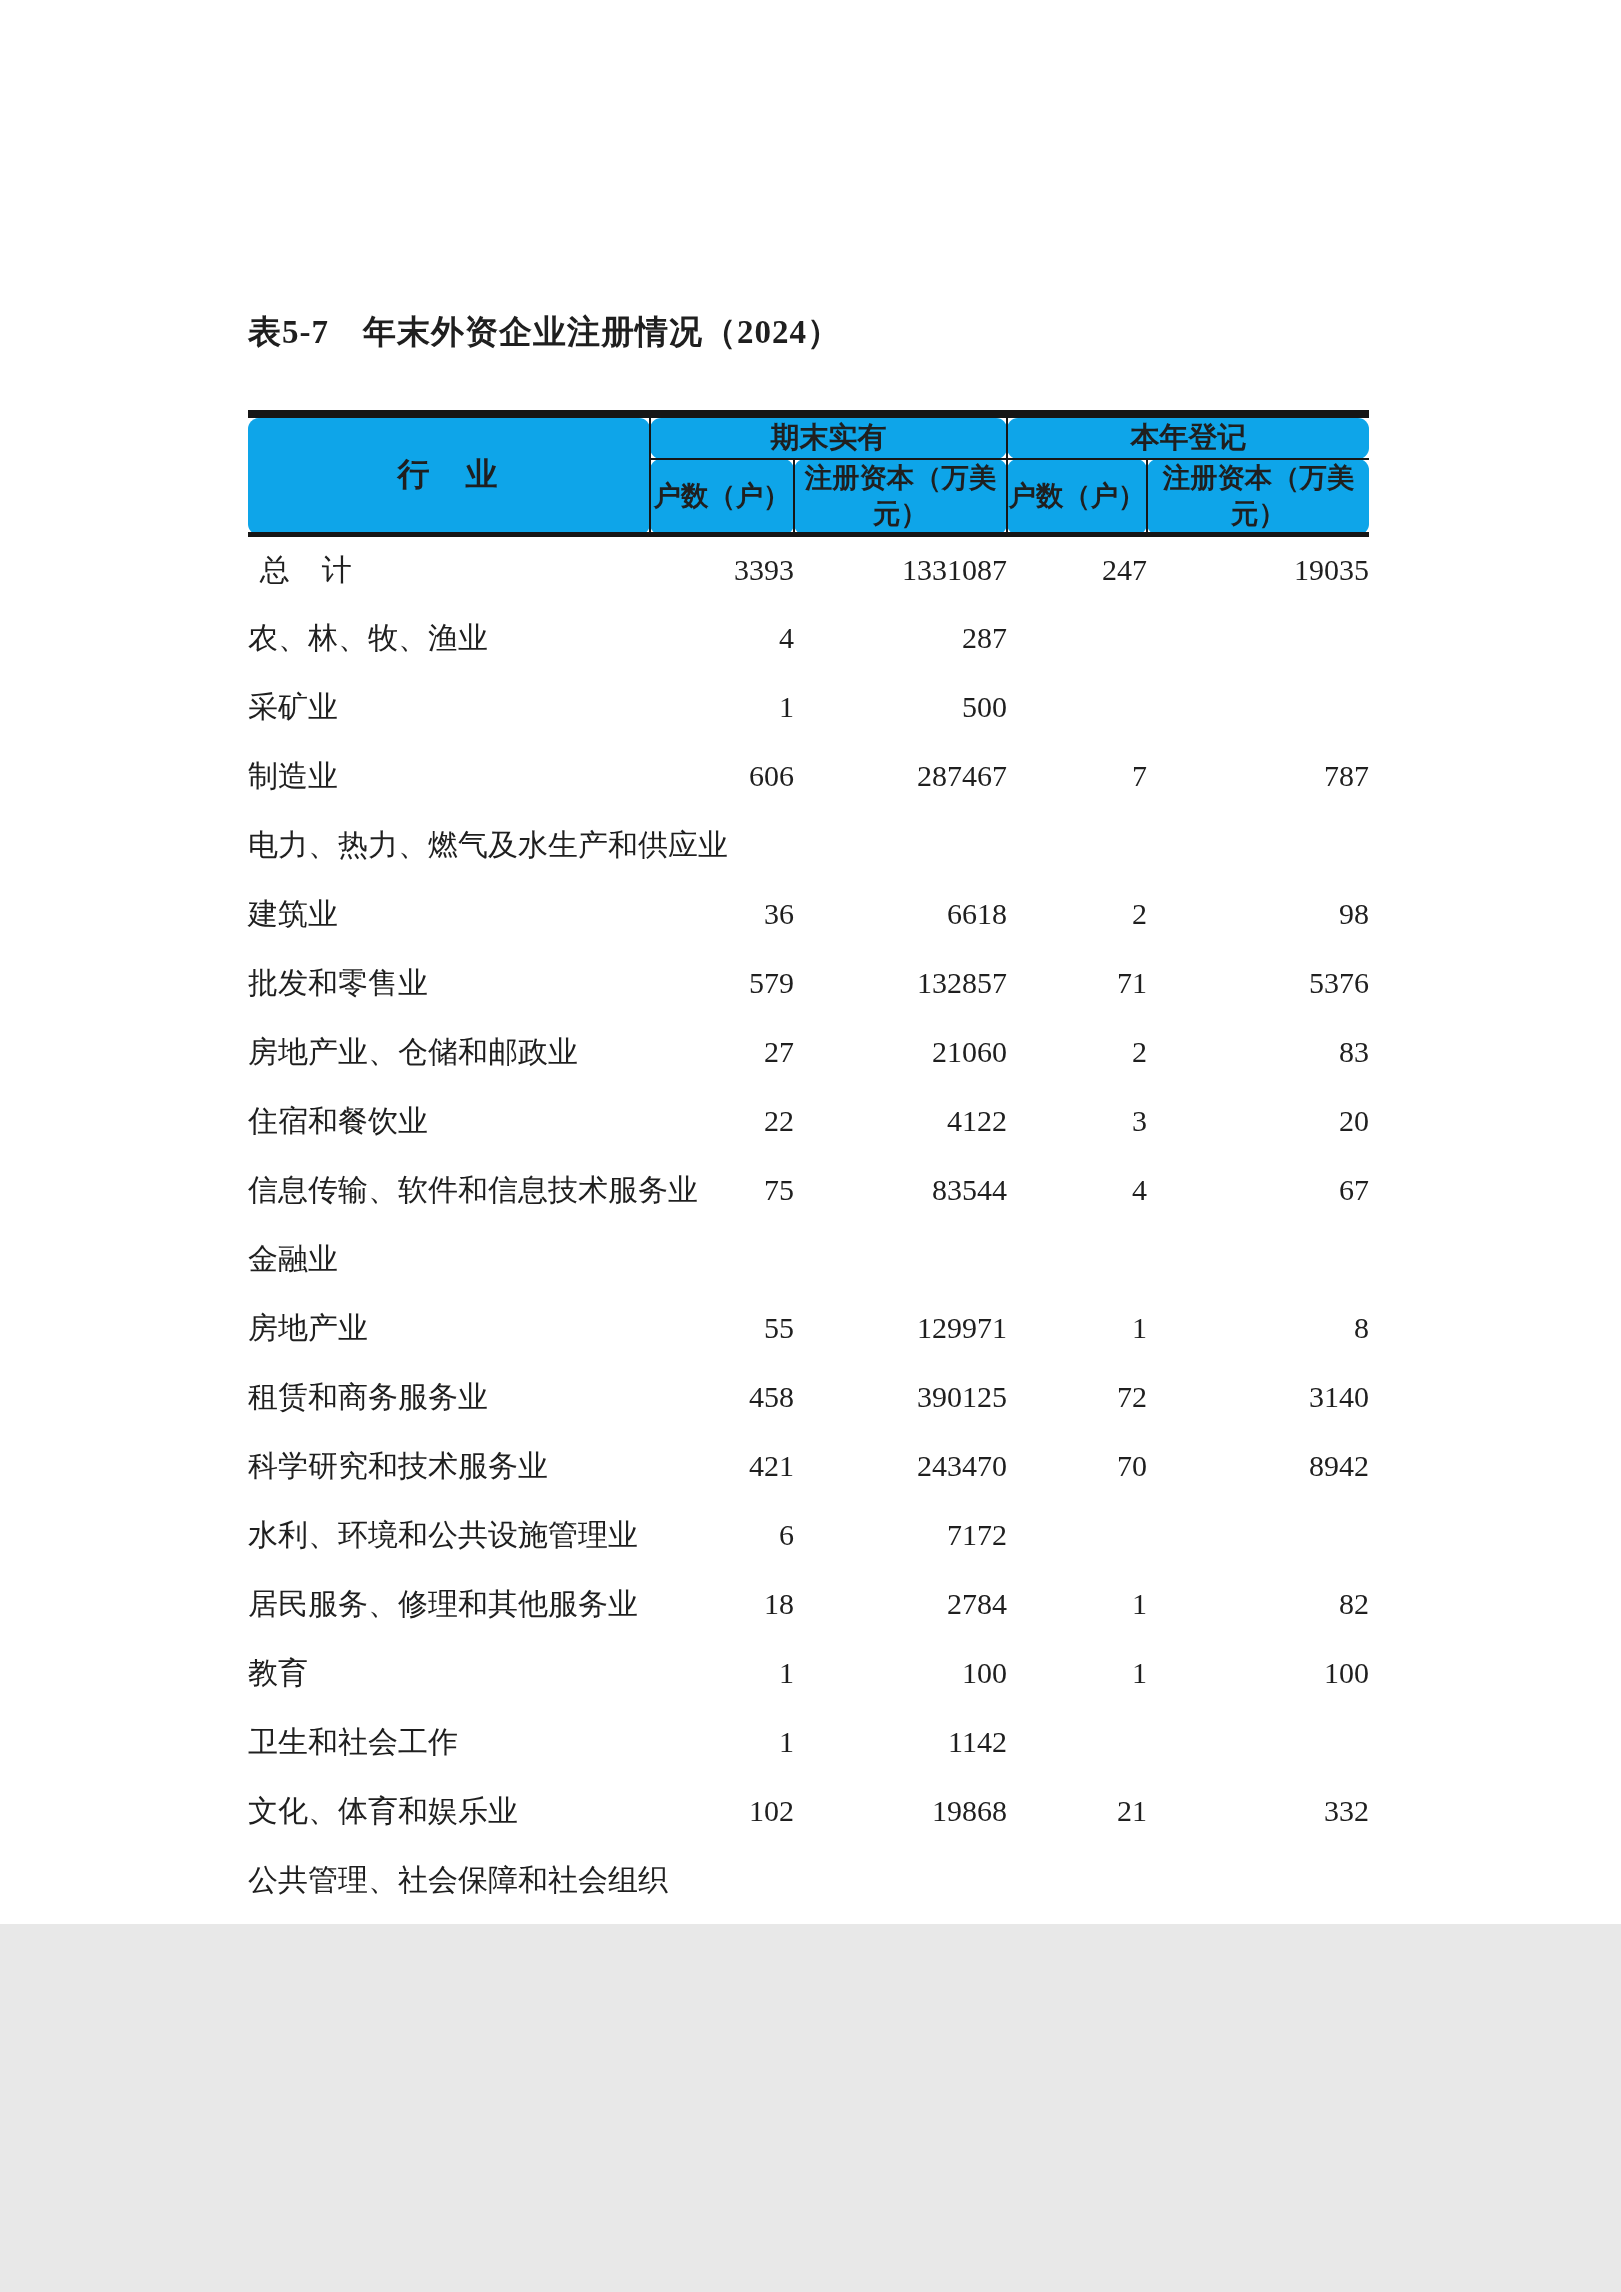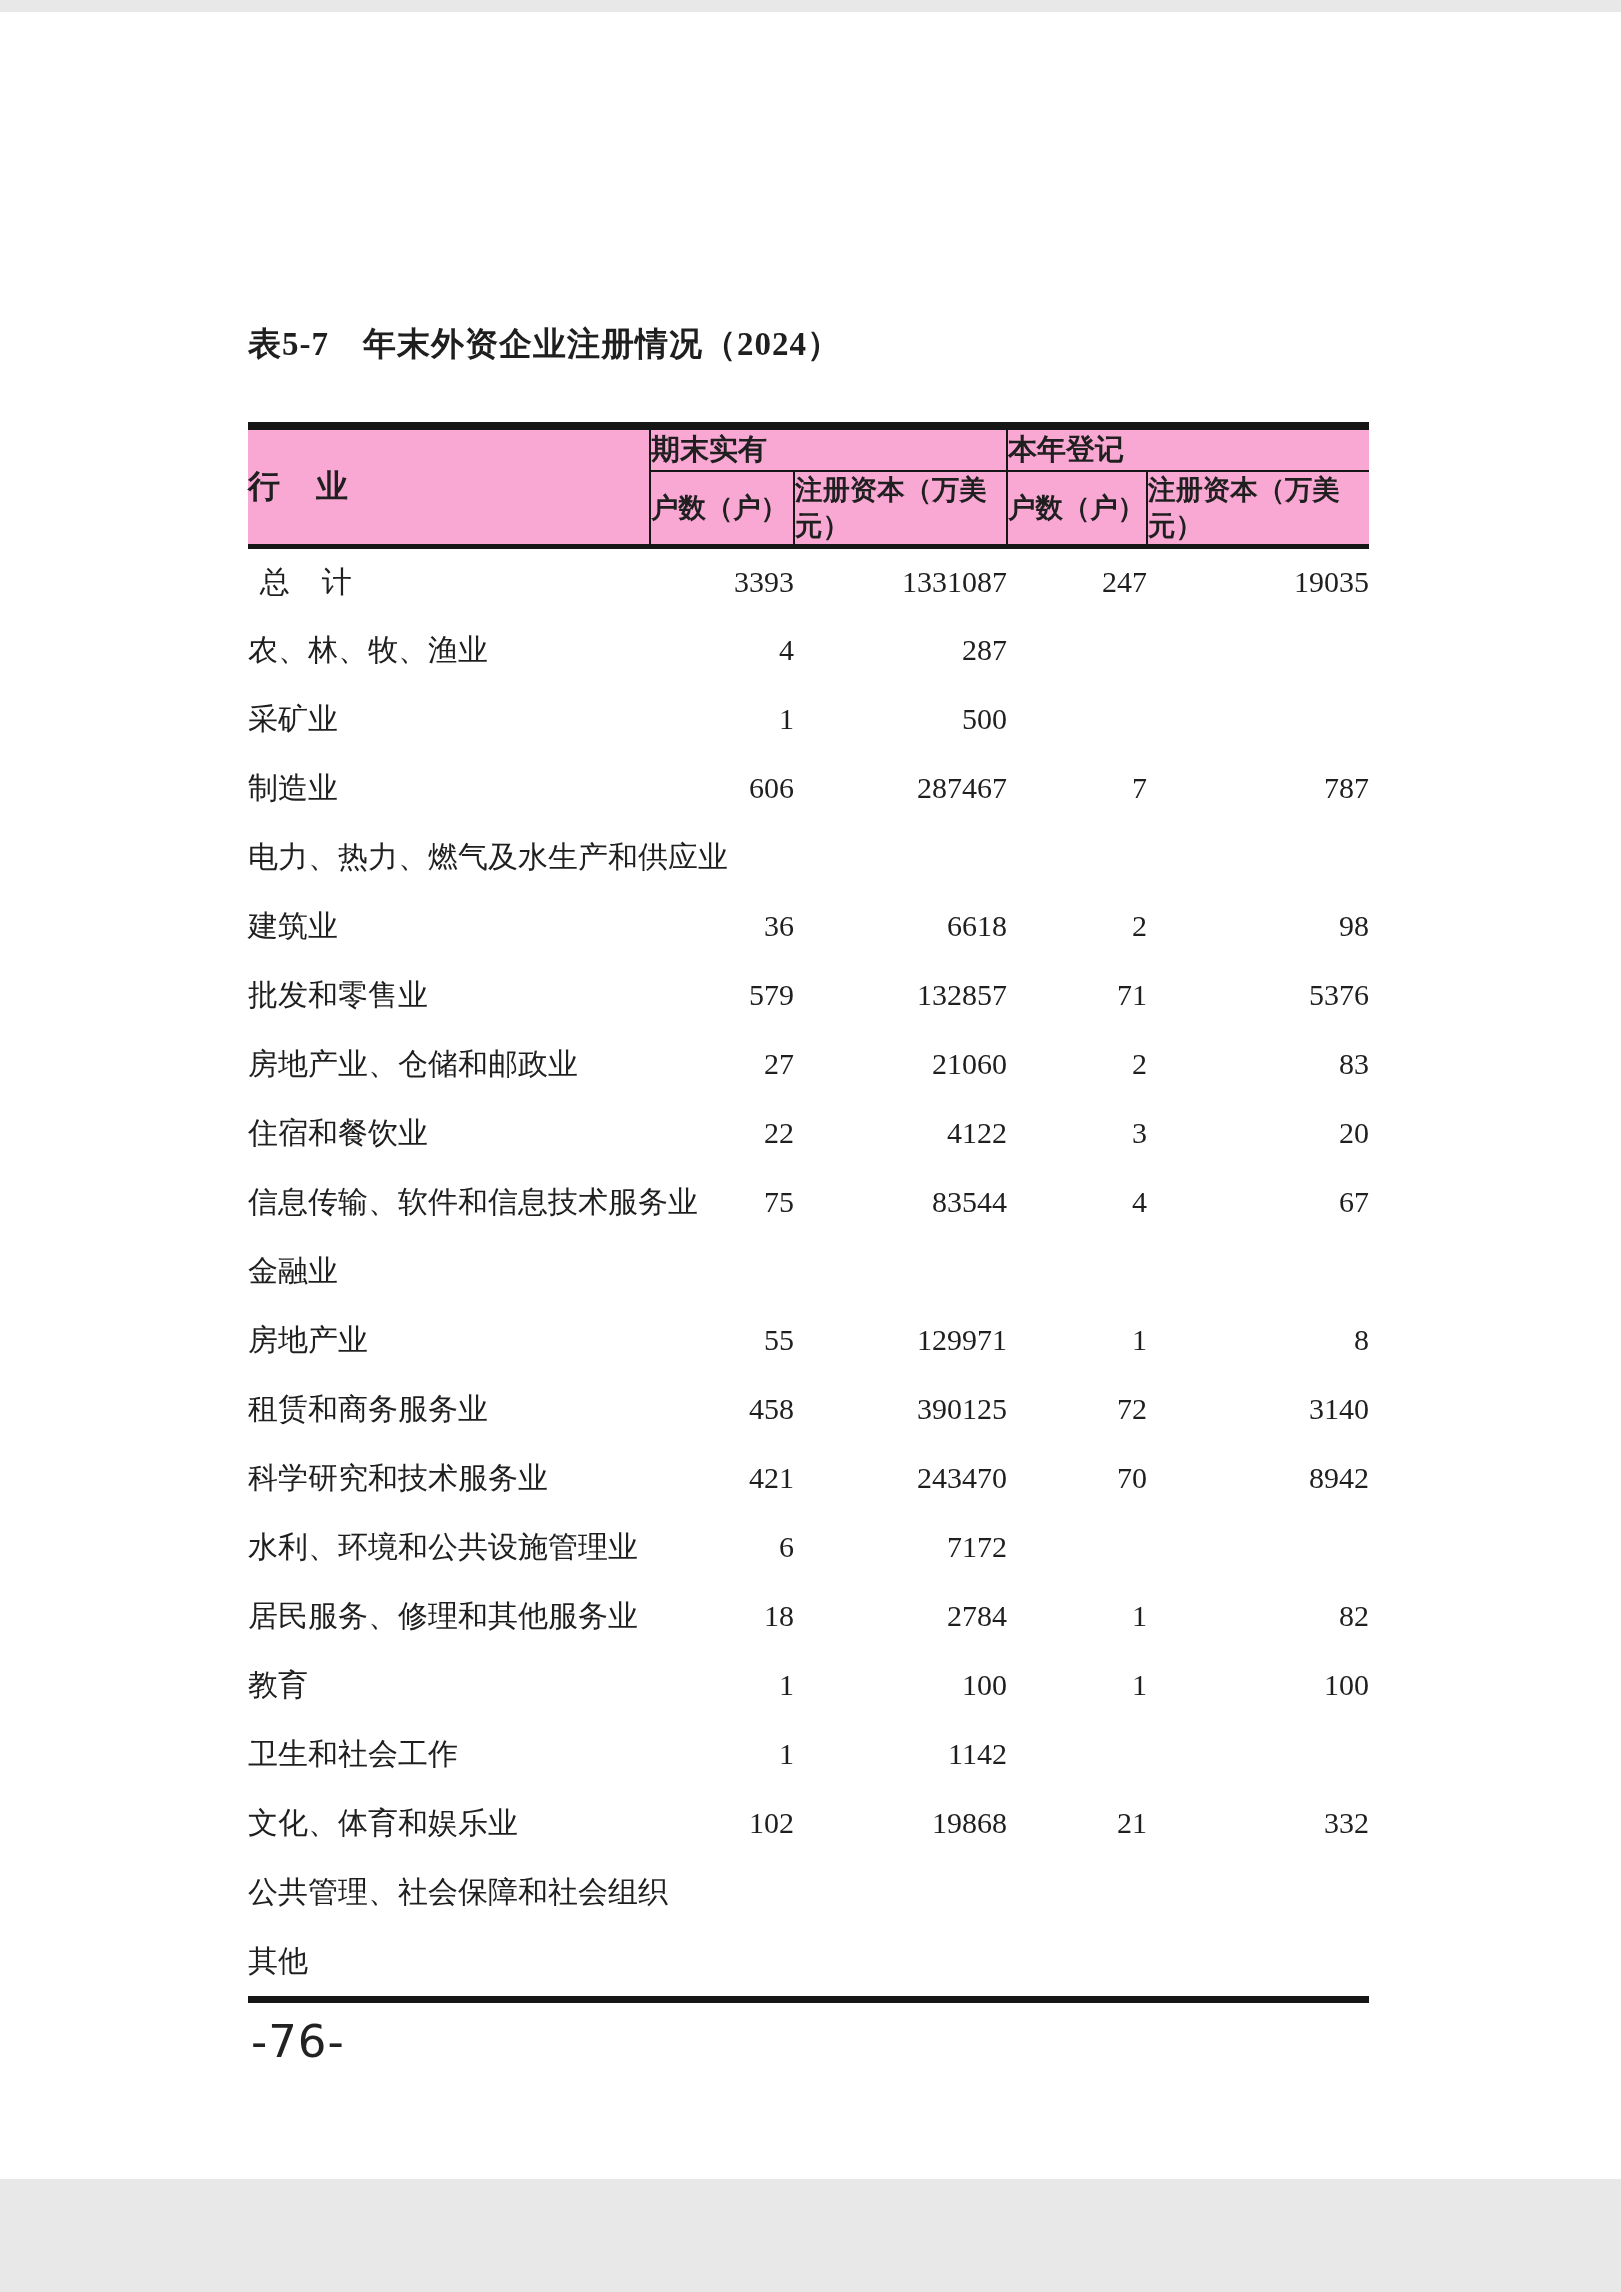--- a/index.html
+++ b/index.html
@@ -1,24 +1,24 @@
 <!DOCTYPE html>
 <html><head>
 <meta charset="utf-8">
 <style>
   html, body { margin: 0; padding: 0; background: #e8e8e8; }
   .page {
     position: relative;
     width: 1621px;
-    height: 2167px;
+    height: 1924px;
     background: #ffffff;
     font-family: "Liberation Serif", "DejaVu Serif", serif;
     color: #1f1f1f;
     overflow: hidden;
-    margin: 12px auto;
+    margin: 0 auto;
   }
   .title {
     position: absolute;
     left: 248px;
     top: 310px;
     margin: 0;
     font-size: 33px;
     font-weight: bold;
     letter-spacing: 1px;
     white-space: nowrap;
@@ -31,24 +31,25 @@
     border-top: 8.8px solid #161616;
     border-bottom: 7.8px solid #161616;
   }
   table.stat {
     width: 100%;
     border-collapse: collapse;
     table-layout: fixed;
   }
   table.stat td { padding: 0; }
   thead td {
-    background: #f9a8d4;
+    background: #0ea5e9;
     font-weight: bold;
-    text-align: left;
+    text-align: center;
     vertical-align: middle;
+    border-radius: 11px;
   }
   tr.h1 { height: 39px; }
   tr.h2 { height: 44px; }
   .th-industry {
     font-size: 32px;
     border-bottom: 5.9px solid #161616;
     letter-spacing: 2px;
   }
   .th-group {
     font-size: 29px;

